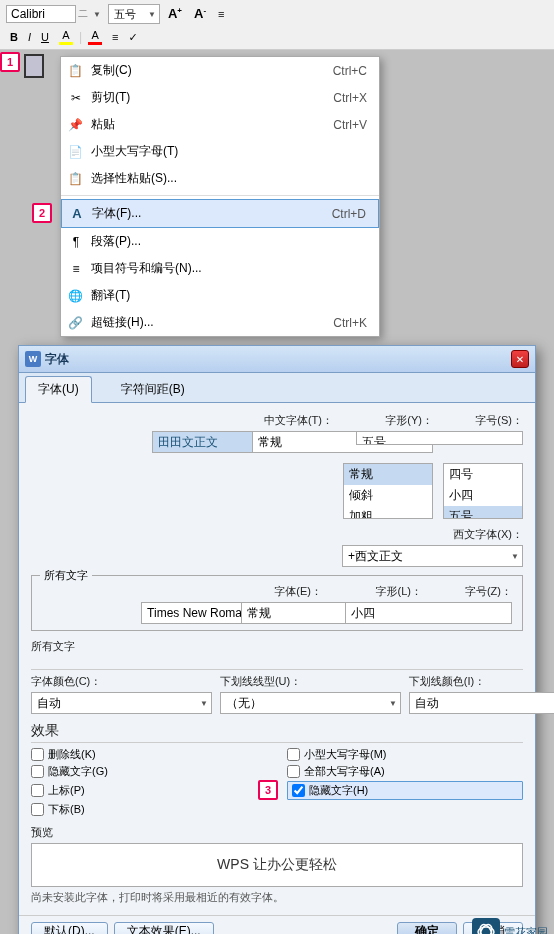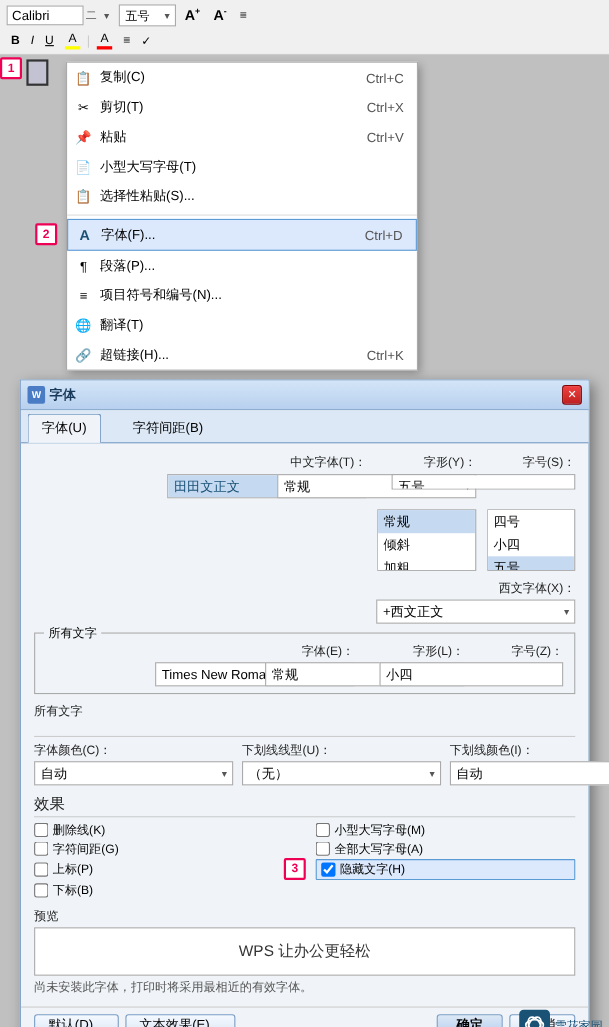--- a/index.html
+++ b/index.html
@@ -635,21 +635,21 @@
         <div class="checkbox-item">
           <input type="checkbox" style="">
           <span>删除线(K)</span>
         </div>
         <div class="checkbox-item">
           <input type="checkbox" style="">
           <span>小型大写字母(M)</span>
         </div>
         <div class="checkbox-item">
           <input type="checkbox" style="">
-          <span>字符间距(G)</span>
+          <span>隐藏文字(G)</span>
         </div>
         <div class="checkbox-item">
           <input type="checkbox" style="">
           <span>全部大写字母(A)</span>
         </div>
         <div class="checkbox-item">
           <input type="checkbox" style="">
           <span>上标(P)</span>
         </div>
 

